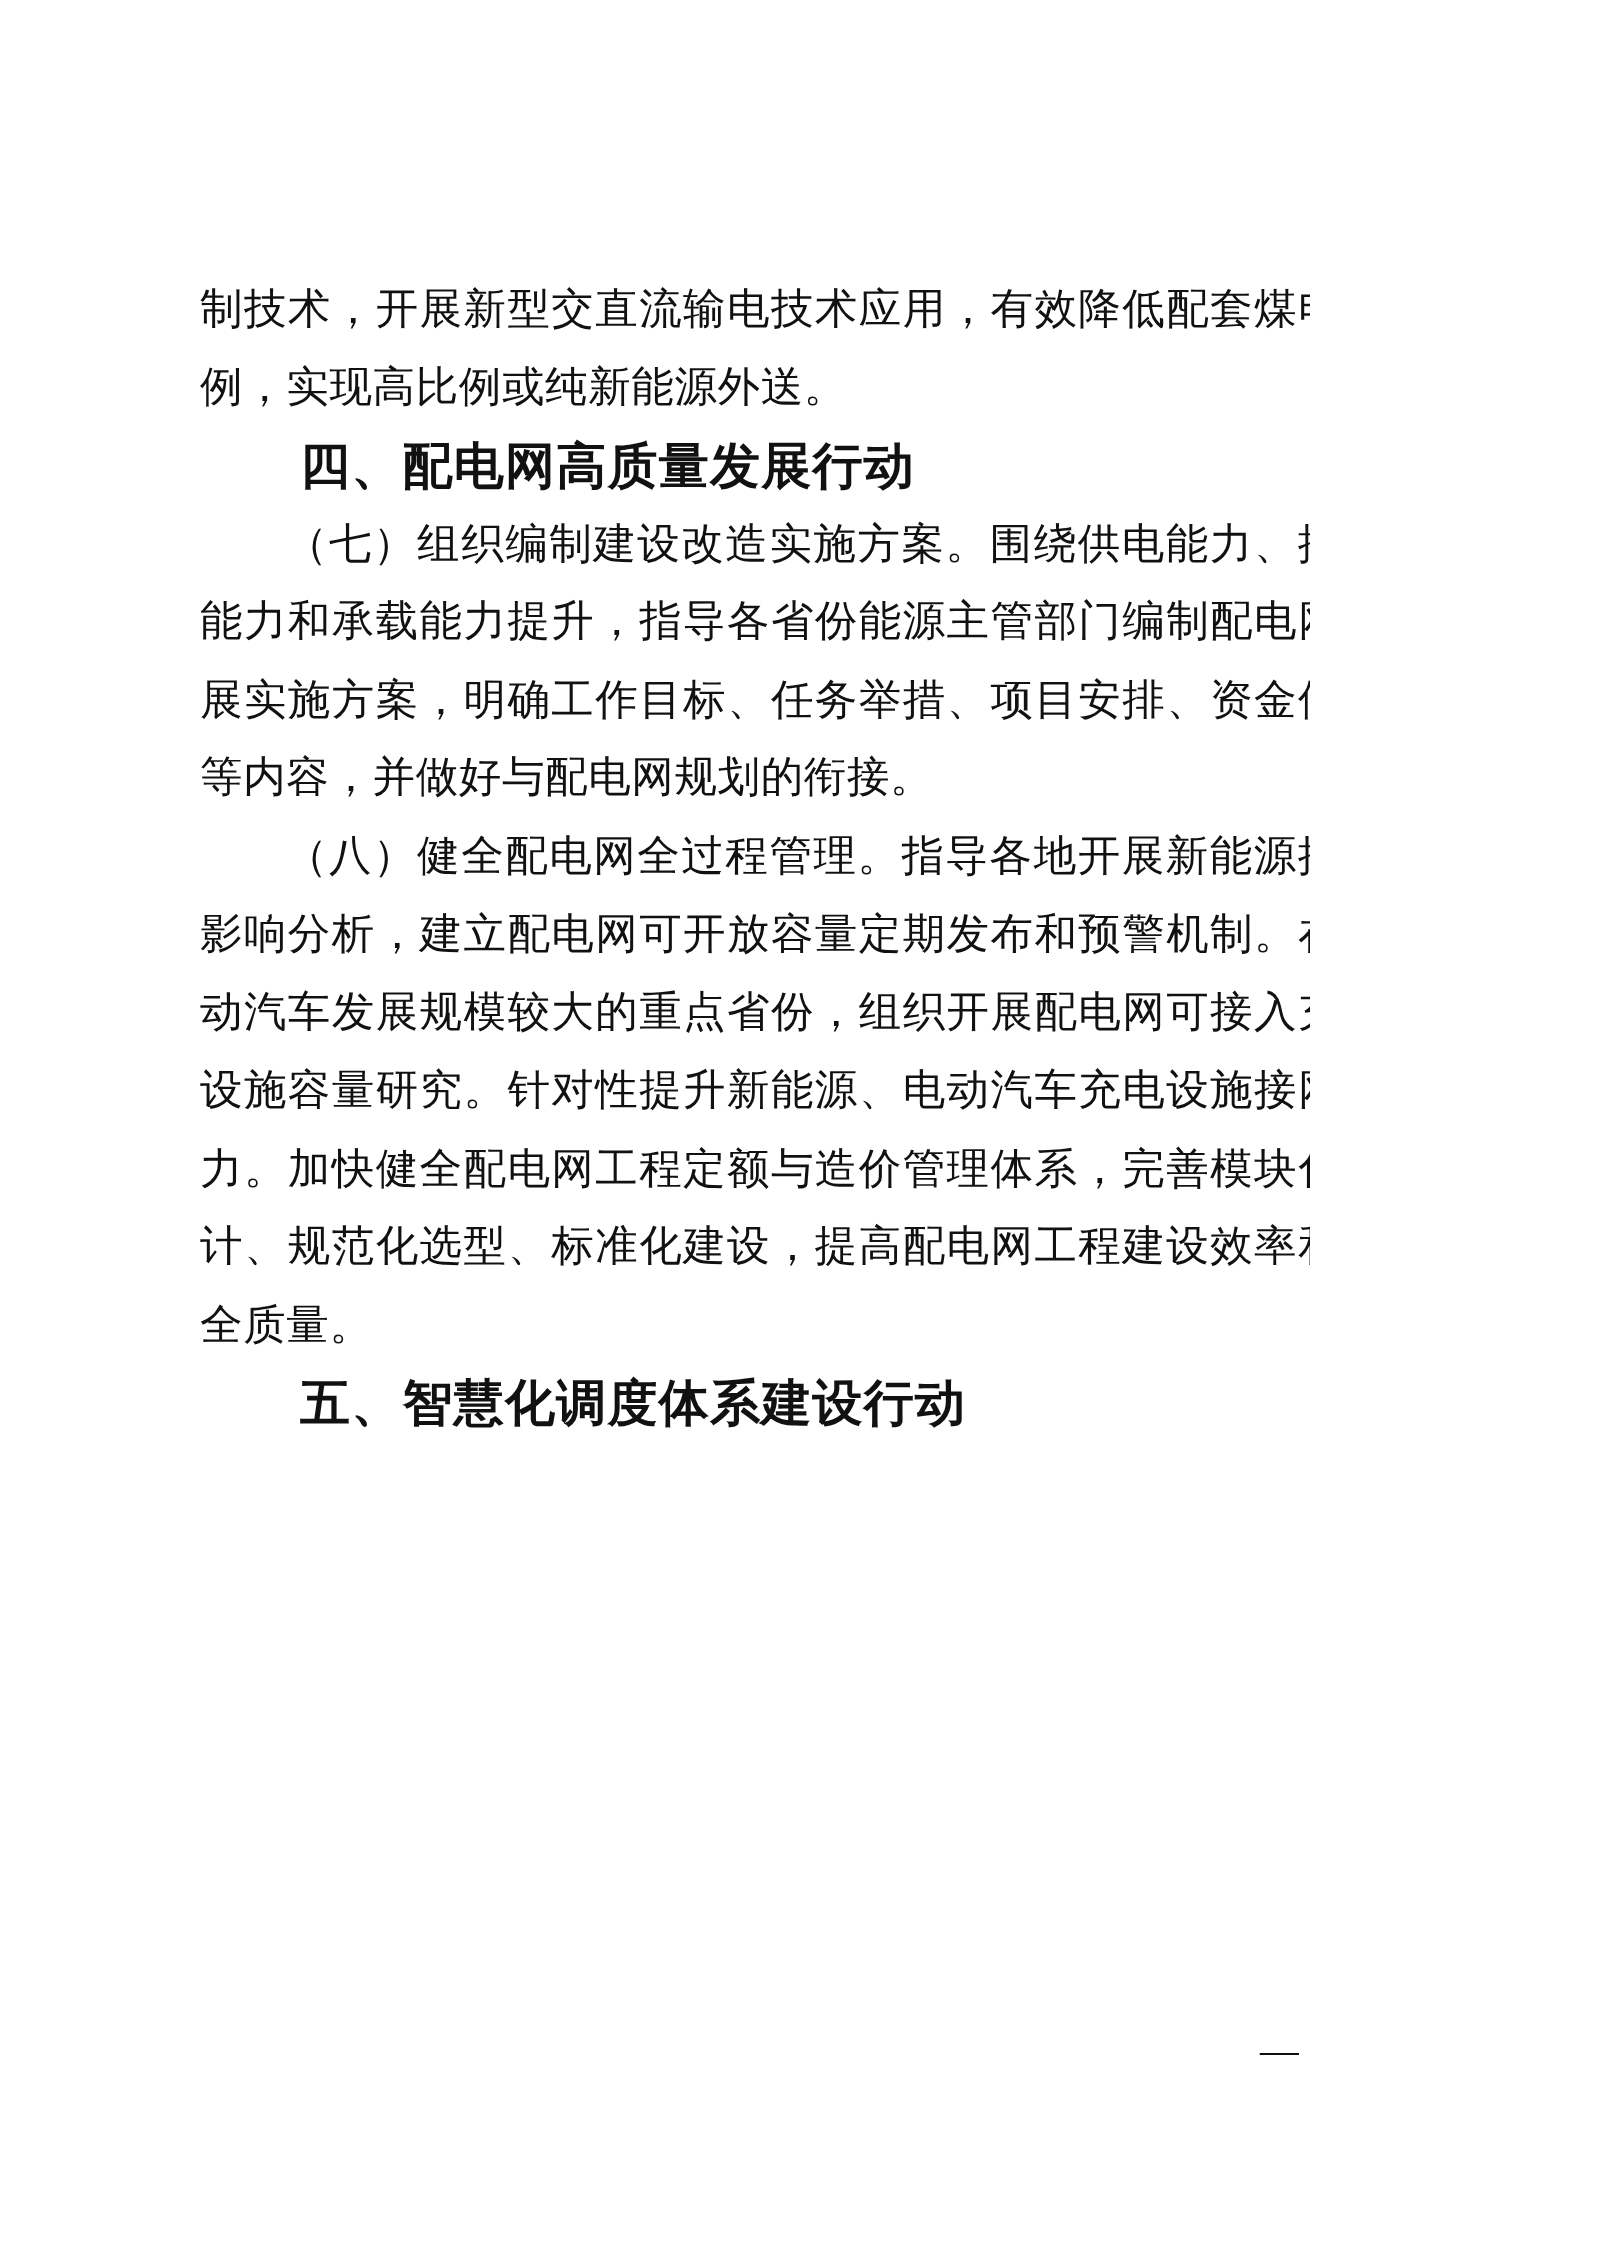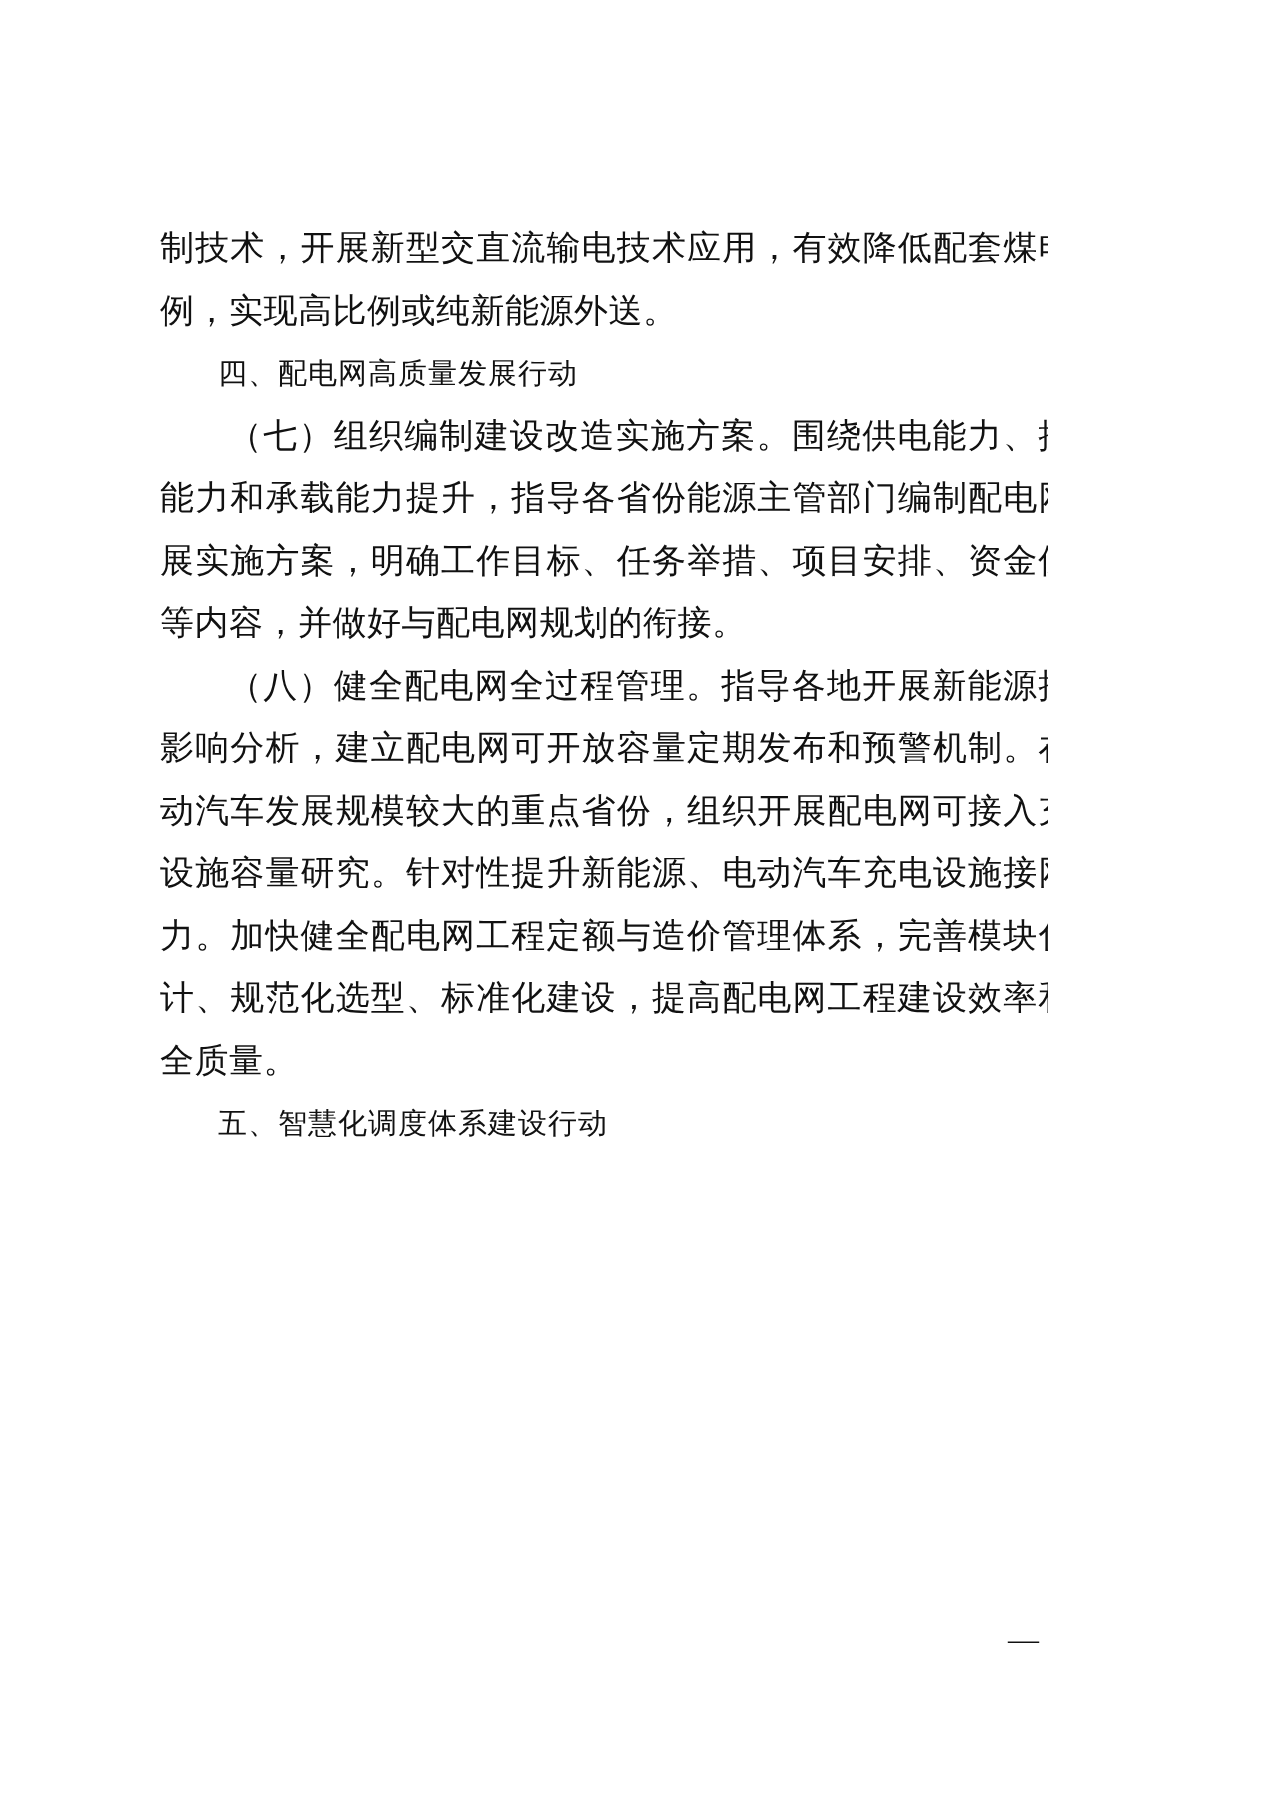--- a/index.html
+++ b/index.html
@@ -36,23 +36,23 @@
   .para.no-indent {
     text-indent: 0;
   }
   .para .lead {
     font-weight: 400;
   }
   .heading {
     margin: 0;
     padding: 0;
     text-indent: 2em;
-    font-size: 29px;
+    font-size: 40px;
     line-height: 62.5px;
-    font-weight: 400;
+    font-weight: 700;
     font-family: "Liberation Sans", "DejaVu Sans", sans-serif;
     letter-spacing: 1px;
   }
   .page-number {
     position: absolute;
     left: 1008px;
     top: 1622px;
     font-size: 31px;
     line-height: 36px;
     font-family: "Liberation Serif", "DejaVu Serif", serif;

